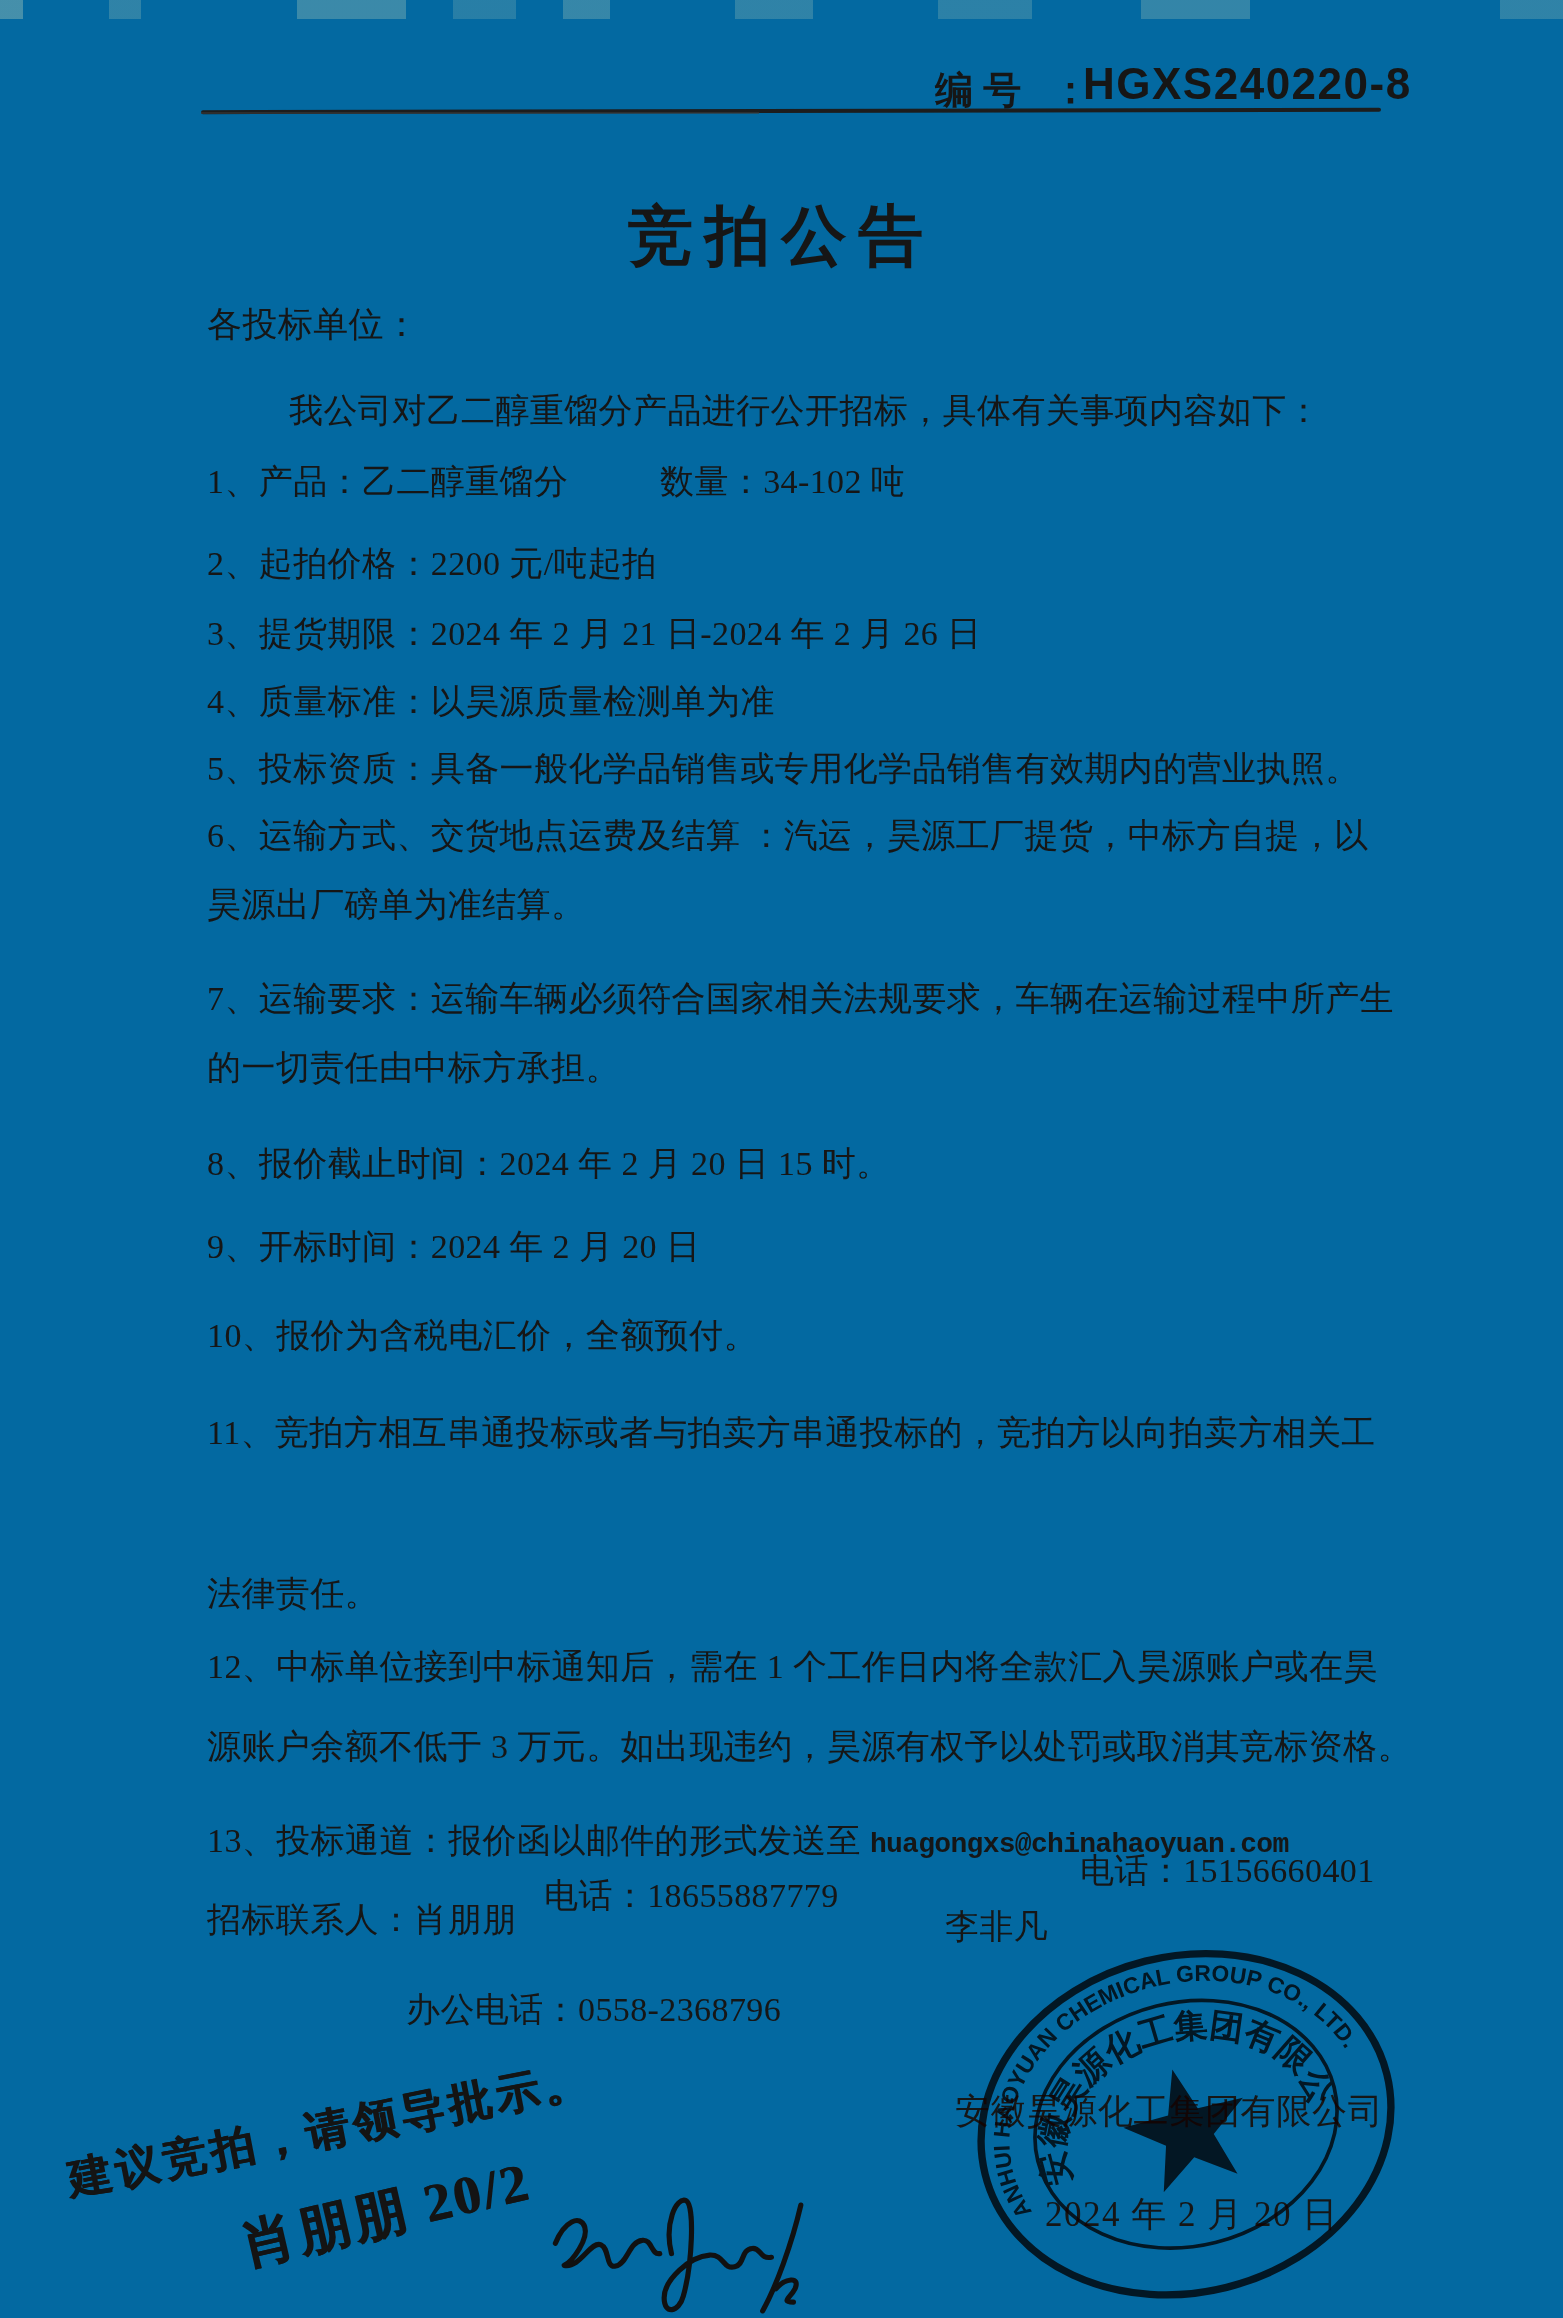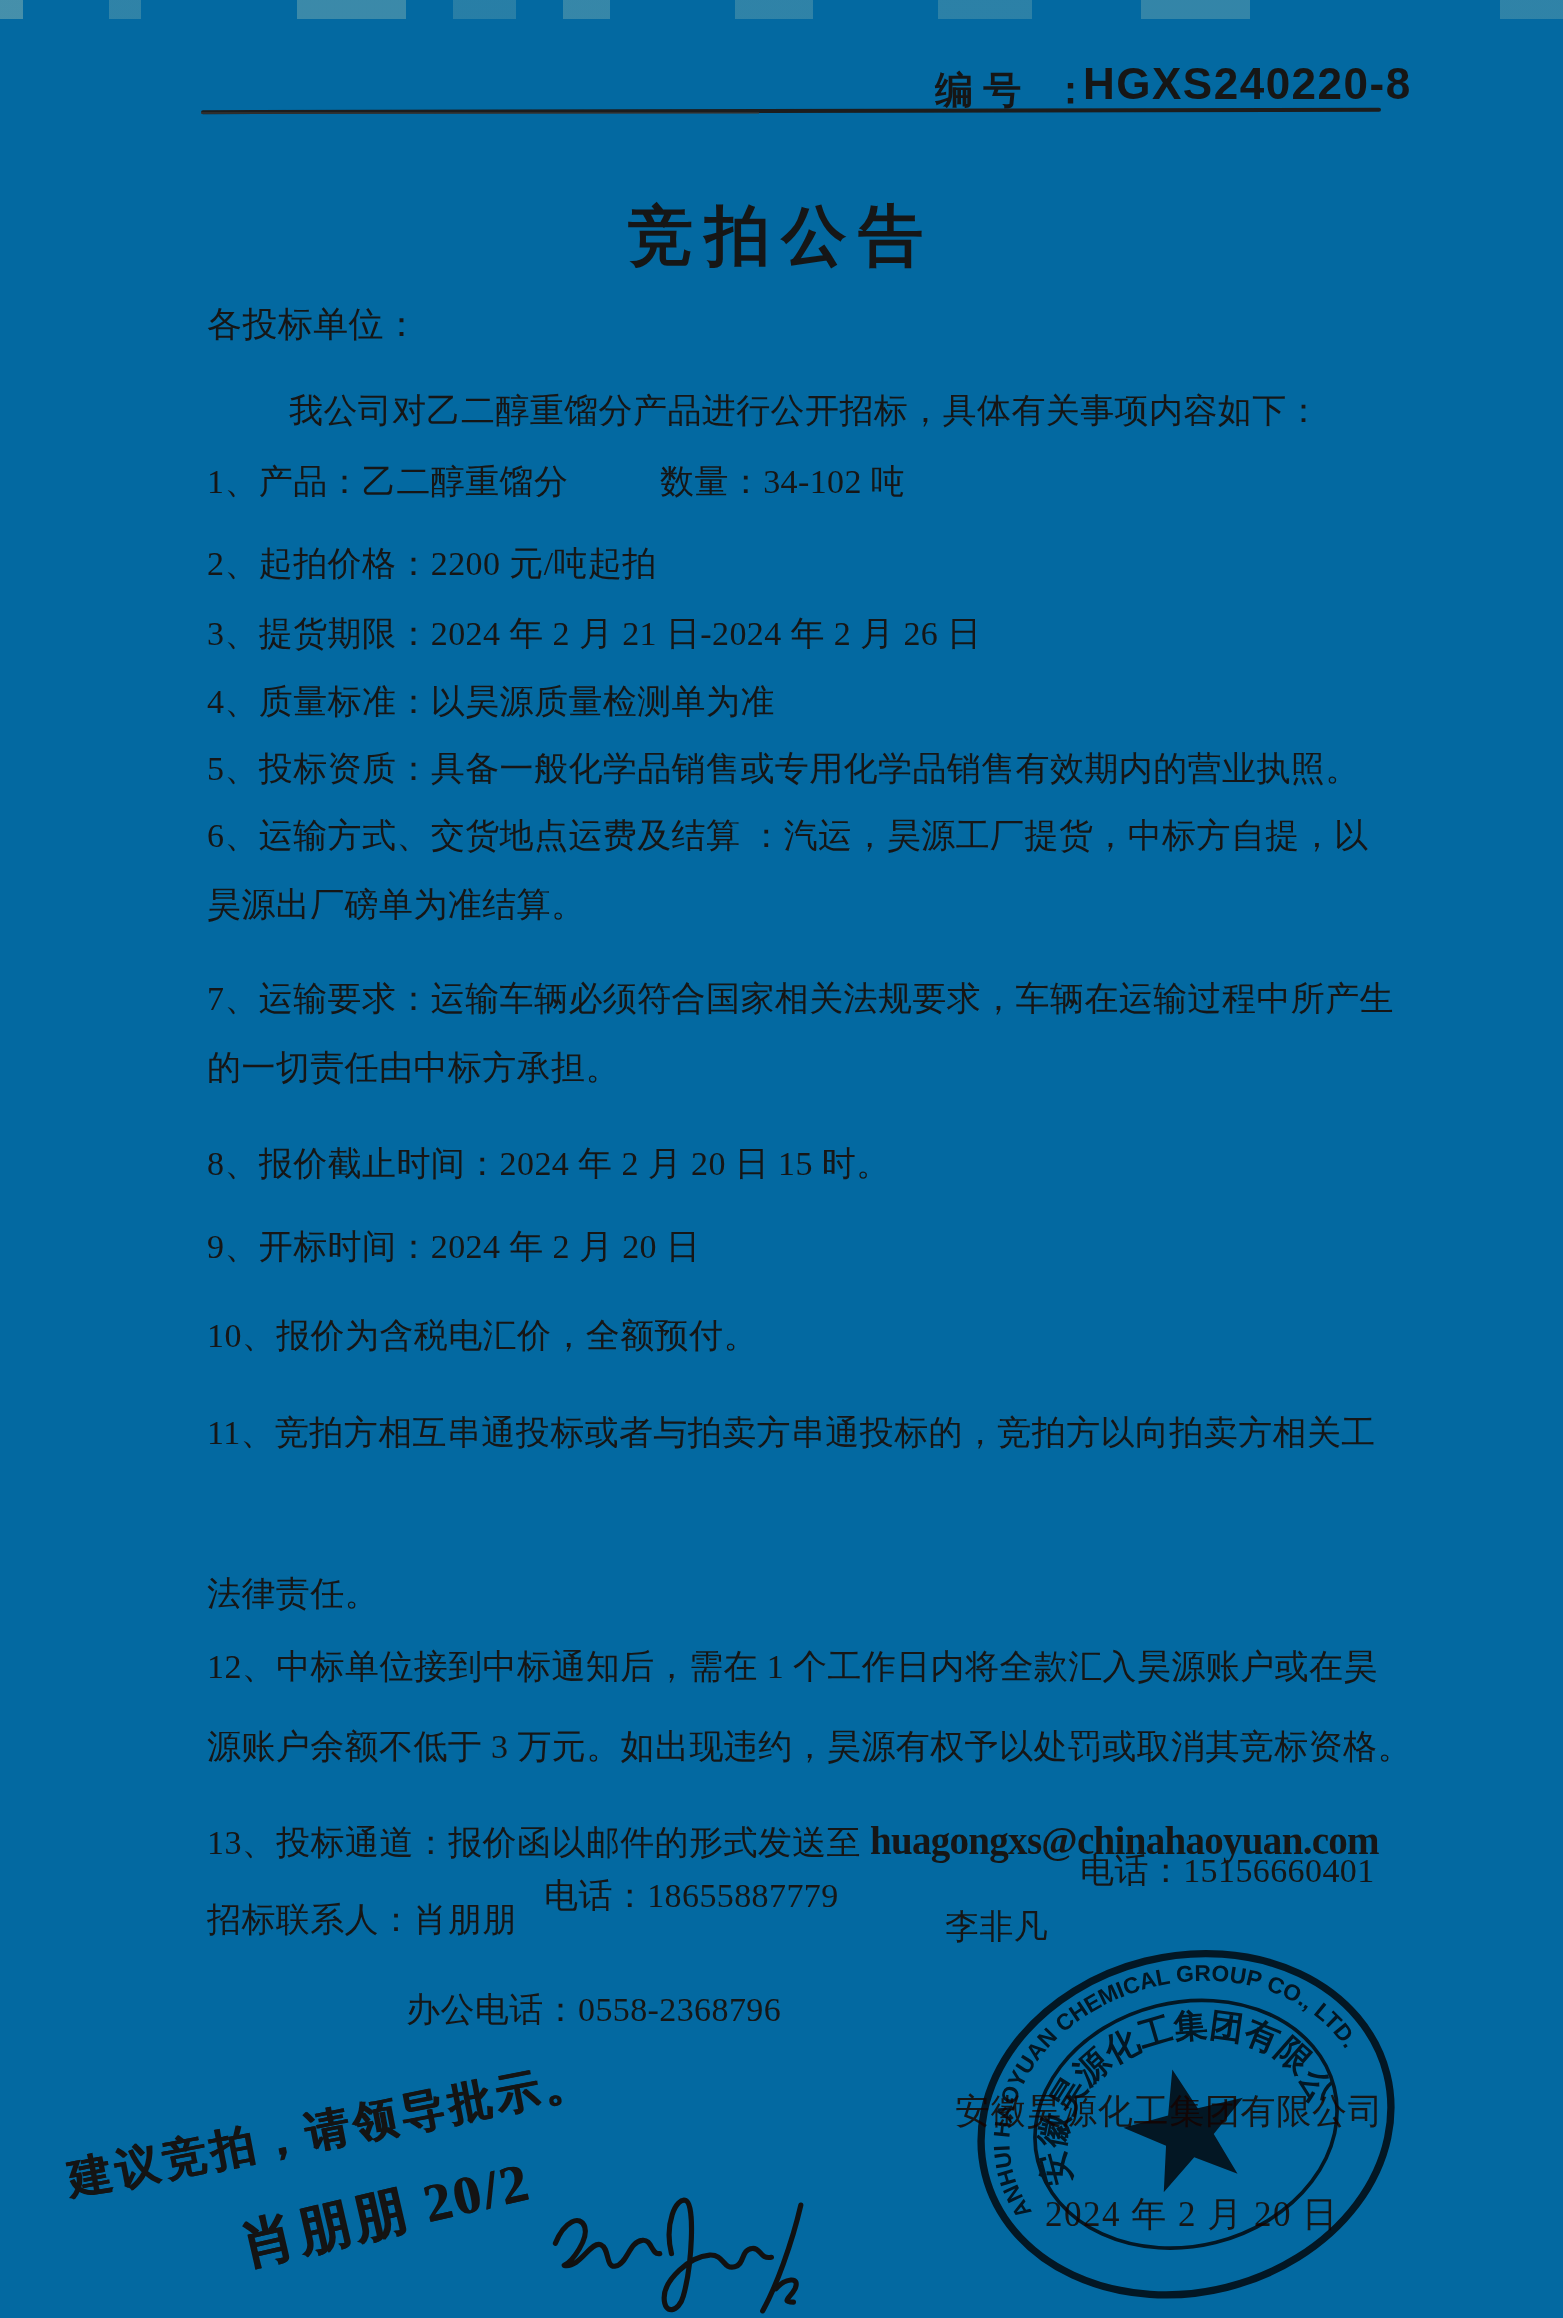--- a/index.html
+++ b/index.html
@@ -28,22 +28,22 @@
   .doc-no-value{left:1083px;top:59px;font-size:44px;font-weight:700;
     font-family:"Liberation Sans","DejaVu Sans",sans-serif;letter-spacing:1.5px;}
   .header-rule{left:201px;top:109px;width:1180px;height:3.7px;background:#1d1d1d;
     border-radius:2.2px;transform:rotate(-.12deg);}
   .header-rule2{left:201px;top:112px;width:558px;height:1.5px;background:#3a3a3a;opacity:.6;}
   .doc-title{left:0;top:192px;width:1563px;text-align:center;
     font-size:65px;font-weight:700;letter-spacing:11.8px;}
   .body-line{font-size:34px;letter-spacing:0.4px;}
   .salutation{left:207px;top:301px;font-size:35px;}
   .intro{left:273px;top:388px;margin-left:16px;}
-  .email{font-family:Liberation Serif, serif;
-    font-weight:700;font-size:39px;letter-spacing:-0.7px;}
+  .email{font-family:Liberation Mono, monospace;
+    font-weight:700;font-size:28px;letter-spacing:-0.7px;}
   .sign-company{left:955px;top:2088px;font-size:35px;letter-spacing:0.7px;}
   .sign-date{left:1045px;top:2191px;font-size:35px;letter-spacing:1.5px;}
   
   .hw{color:#141414;font-weight:700;}
   .hw-note{left:68px;top:2151px;font-size:44px;letter-spacing:4.4px;
     transform:rotate(-11deg);transform-origin:left center;
     text-shadow:1.1px 0 #141414;}
   .hw-signer{left:242px;top:2211px;font-size:54px;letter-spacing:2.9px;
     transform:rotate(-13deg);transform-origin:left center;
     text-shadow:1.1px 0 #141414;}

